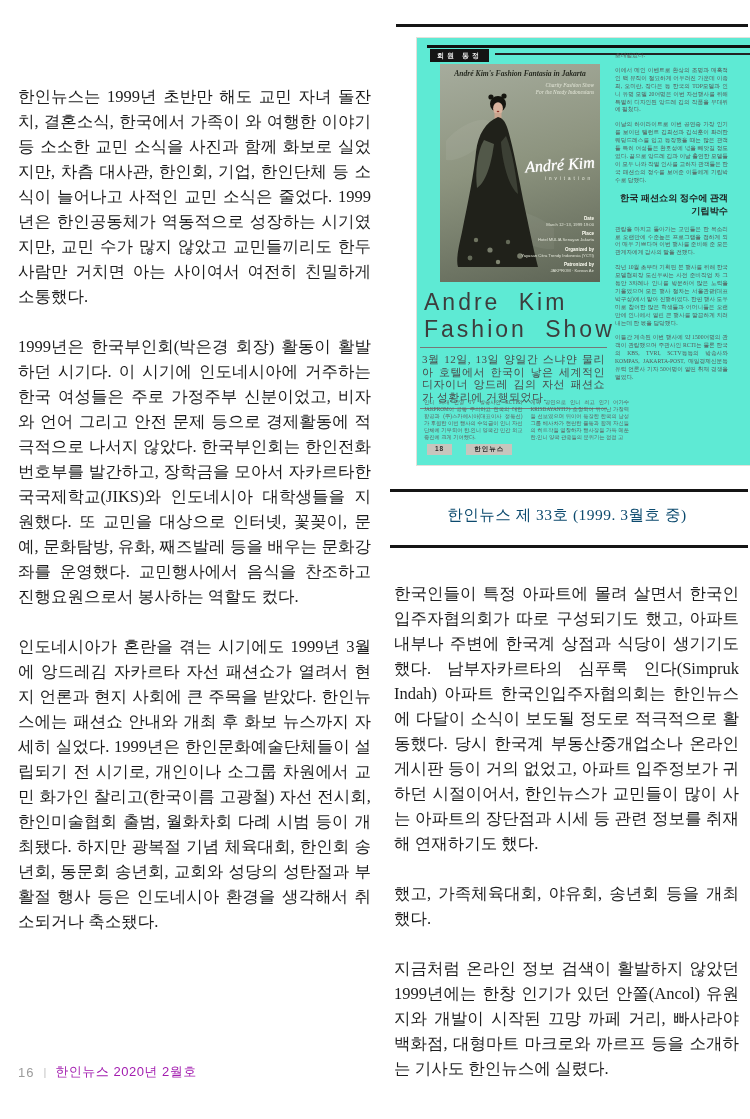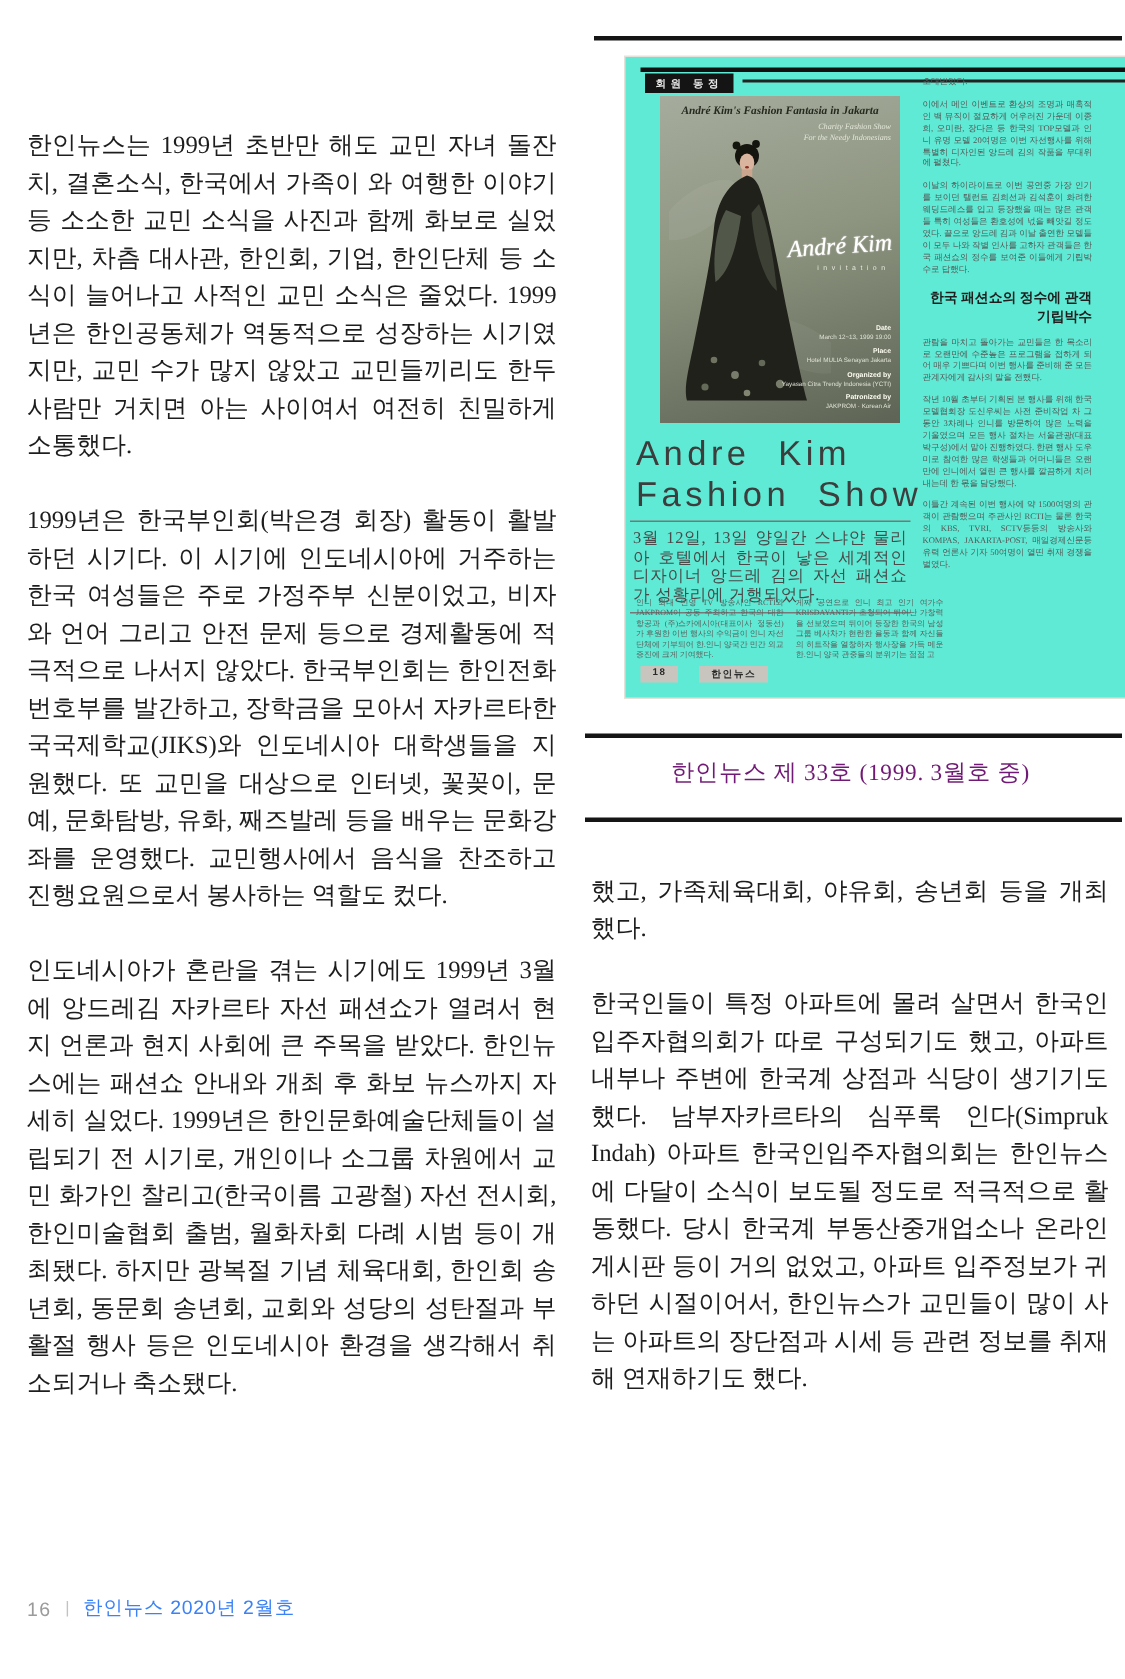--- a/index.html
+++ b/index.html
@@ -12,21 +12,21 @@
   #right-text{left:394px;top:581px;width:345px;}
   .col p{margin:0 0 25px 0;}
 
   
   .rule{position:absolute;background:#151515;height:2.5px;}
   #rule-top{left:396px;top:24px;width:352px;}
   #rule-mid{left:390px;top:489px;width:358px;}
   #rule-bot{left:390px;top:545px;width:358px;}
 
   #caption{position:absolute;left:394px;top:505px;width:346px;text-align:center;
-           font-size:15.5px;color:#701a75;letter-spacing:0.5px;font-family:Liberation Serif, serif;}
+           font-size:15.5px;color:#0c4a6e;letter-spacing:0.5px;font-family:Liberation Serif, serif;}
 
   
   #clipping{position:absolute;left:417px;top:38px;width:320px;height:427px;
             background:#5eead4;box-shadow:0 0 0 1px #e3e1da;padding-left:33px;}
   #clip-toprule{position:absolute;left:10px;right:7px;top:7px;height:2.5px;background:#101010;}
   #clip-label{position:absolute;left:13px;top:11px;background:#141414;color:#e8e8e8;
               font-family:"Liberation Sans","DejaVu Sans",sans-serif;
               font-size:7px;font-weight:bold;letter-spacing:3px;padding:1.5px 7px;}
   #clip-labelline{position:absolute;left:78px;right:7px;top:15px;height:1.5px;background:#222;}
 
@@ -72,21 +72,21 @@
   #clip-footer{position:absolute;left:10px;top:406px;display:flex;gap:14px;
                font-family:"Liberation Sans","DejaVu Sans",sans-serif;}
   .chip{background:#c7c5bd;color:#2a2a2a;font-size:6.5px;font-weight:bold;
         padding:1px 8px;letter-spacing:1px;}
 
   
   #page-footer{position:absolute;left:18px;top:1063px;display:flex;align-items:center;gap:9px;
                font-family:"Liberation Sans","DejaVu Sans",sans-serif;font-size:13px;}
   #page-footer .num{color:#9b9b9b;letter-spacing:1px;}
   #page-footer .sep{color:#c2c2c2;font-size:11px;}
-  #page-footer .ed{color:#3b82f6;letter-spacing:0.5px;}
+  #page-footer .ed{color:#a21caf;letter-spacing:0.5px;}
 </style>
 </head>
 <body>
 
 <div id="page">
 
   <div id="left-col" class="col">
     <p>한인뉴스는 1999년 초반만 해도 교민 자녀 돌잔치, 결혼소식, 한국에서 가족이 와 여행한 이야기 등 소소한 교민 소식을 사진과 함께 화보로 실었지만, 차츰 대사관, 한인회, 기업, 한인단체 등 소식이 늘어나고 사적인 교민 소식은 줄었다. 1999년은 한인공동체가 역동적으로 성장하는 시기였지만, 교민 수가 많지 않았고 교민들끼리도 한두 사람만 거치면 아는 사이여서 여전히 친밀하게 소통했다.</p>
     <p>1999년은 한국부인회(박은경 회장) 활동이 활발하던 시기다. 이 시기에 인도네시아에 거주하는 한국 여성들은 주로 가정주부 신분이었고, 비자와 언어 그리고 안전 문제 등으로 경제활동에 적극적으로 나서지 않았다. 한국부인회는 한인전화번호부를 발간하고, 장학금을 모아서 자카르타한국국제학교(JIKS)와 인도네시아 대학생들을 지원했다. 또 교민을 대상으로 인터넷, 꽃꽂이, 문예, 문화탐방, 유화, 째즈발레 등을 배우는 문화강좌를 운영했다. 교민행사에서 음식을 찬조하고 진행요원으로서 봉사하는 역할도 컸다.</p>
     <p>인도네시아가 혼란을 겪는 시기에도 1999년 3월에 앙드레김 자카르타 자선 패션쇼가 열려서 현지 언론과 현지 사회에 큰 주목을 받았다. 한인뉴스에는 패션쇼 안내와 개최 후 화보 뉴스까지 자세히 실었다. 1999년은 한인문화예술단체들이 설립되기 전 시기로, 개인이나 소그룹 차원에서 교민 화가인 찰리고(한국이름 고광철) 자선 전시회, 한인미술협회 출범, 월화차회 다례 시범 등이 개최됐다. 하지만 광복절 기념 체육대회, 한인회 송년회, 동문회 송년회, 교회와 성당의 성탄절과 부활절 행사 등은 인도네시아 환경을 생각해서 취소되거나 축소됐다.</p>
@@ -168,22 +168,23 @@
       <div class="ccol">인니 최대 민영 TV 방송사인 RCTI와 JAKPROM이 공동 주최하고 한국의 대한항공과 (주)스카에시아(대표이사 정동선)가 후원한 이번 행사의 수익금이 인니 자선단체에 기부되어 한.인니 양국간 민간 외교 증진에 크게 기여했다.</div>
       <div class="ccol">게짜 공연으로 인니 최고 인기 여가수 KRISDAYANTI가 초청되어 뛰어난 가창력을 선보였으며 뒤이어 등장한 한국의 남성그룹 베사차가 현란한 율동과 함께 자신들의 히트작을 열창하자 행사장을 가득 메운 한.인니 양국 관중들의 분위기는 점점 고</div>
     </div>
     <div id="clip-footer">
       <span class="chip">18</span>
       <span class="chip">한인뉴스</span>
     </div>
   </div>
 
   <div id="right-text" class="col">
+    <p>한국인들이 특정 아파트에 몰려 살면서 한국인입주자협의회가 따로 구성되기도 했고, 아파트 내부나 주변에 한국계 상점과 식당이 생기기도 했다. 남부자카르타의 심푸룩 인다(Simpruk Indah) 아파트 한국인입주자협의회는 한인뉴스에 다달이 소식이 보도될 정도로 적극적으로 활동했다. 당시 한국계 부동산중개업소나 온라인 게시판 등이 거의 없었고, 아파트 입주정보가 귀하던 시절이어서, 한인뉴스가 교민들이 많이 사는 아파트의 장단점과 시세 등 관련 정보를 취재해 연재하기도 했다.</p>
     <p>했고, 가족체육대회, 야유회, 송년회 등을 개최했다.</p>
-    <p>한국인들이 특정 아파트에 몰려 살면서 한국인입주자협의회가 따로 구성되기도 했고, 아파트 내부나 주변에 한국계 상점과 식당이 생기기도 했다. 남부자카르타의 심푸룩 인다(Simpruk Indah) 아파트 한국인입주자협의회는 한인뉴스에 다달이 소식이 보도될 정도로 적극적으로 활동했다. 당시 한국계 부동산중개업소나 온라인 게시판 등이 거의 없었고, 아파트 입주정보가 귀하던 시절이어서, 한인뉴스가 교민들이 많이 사는 아파트의 장단점과 시세 등 관련 정보를 취재해 연재하기도 했다.</p>
+    <p>지금처럼 온라인 정보 검색이 활발하지 않았던 1999년에는 한창 인기가 있던 안쫄(Ancol) 유원지와 개발이 시작된 끄망 까페 거리, 빠사라야 백화점, 대형마트 마크로와 까르프 등을 소개하는 기사도 한인뉴스에 실렸다.</p>
   </div>
 
   <div id="page-footer">
     <span class="num">16</span>
     <span class="sep">|</span>
     <span class="ed">한인뉴스 2020년 2월호</span>
   </div>
 
 </div>
 

